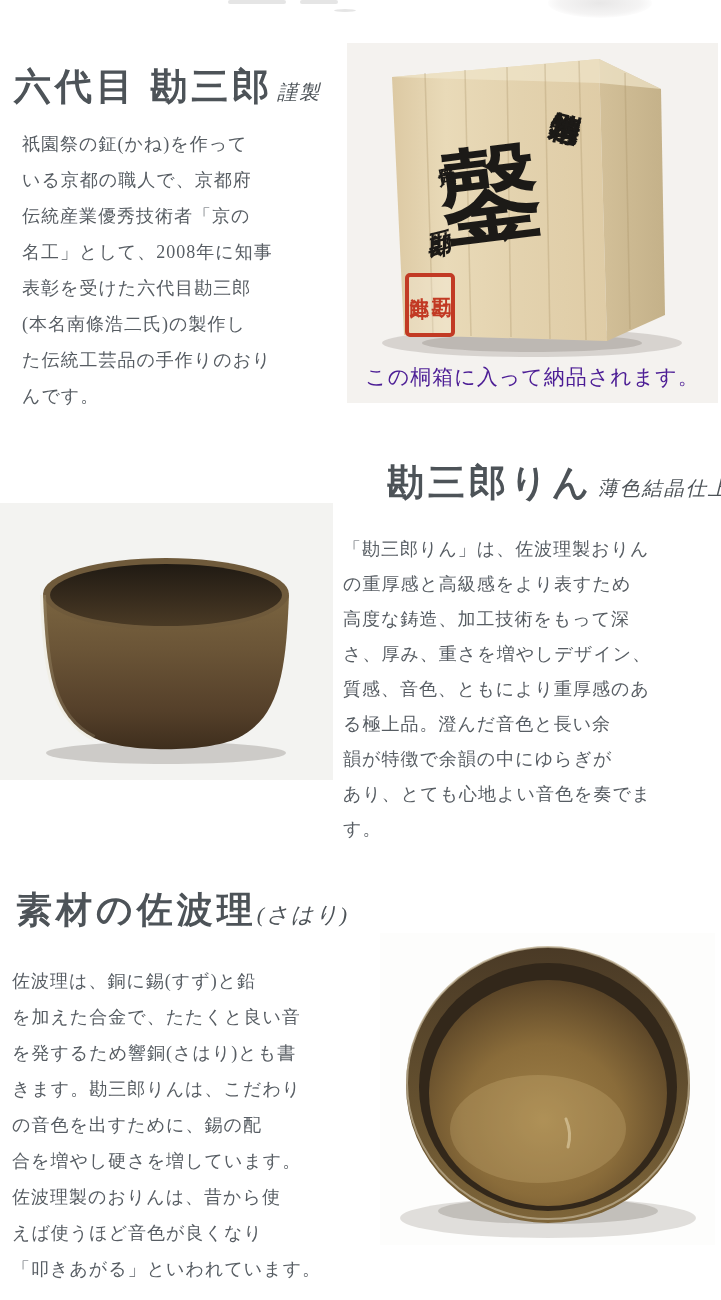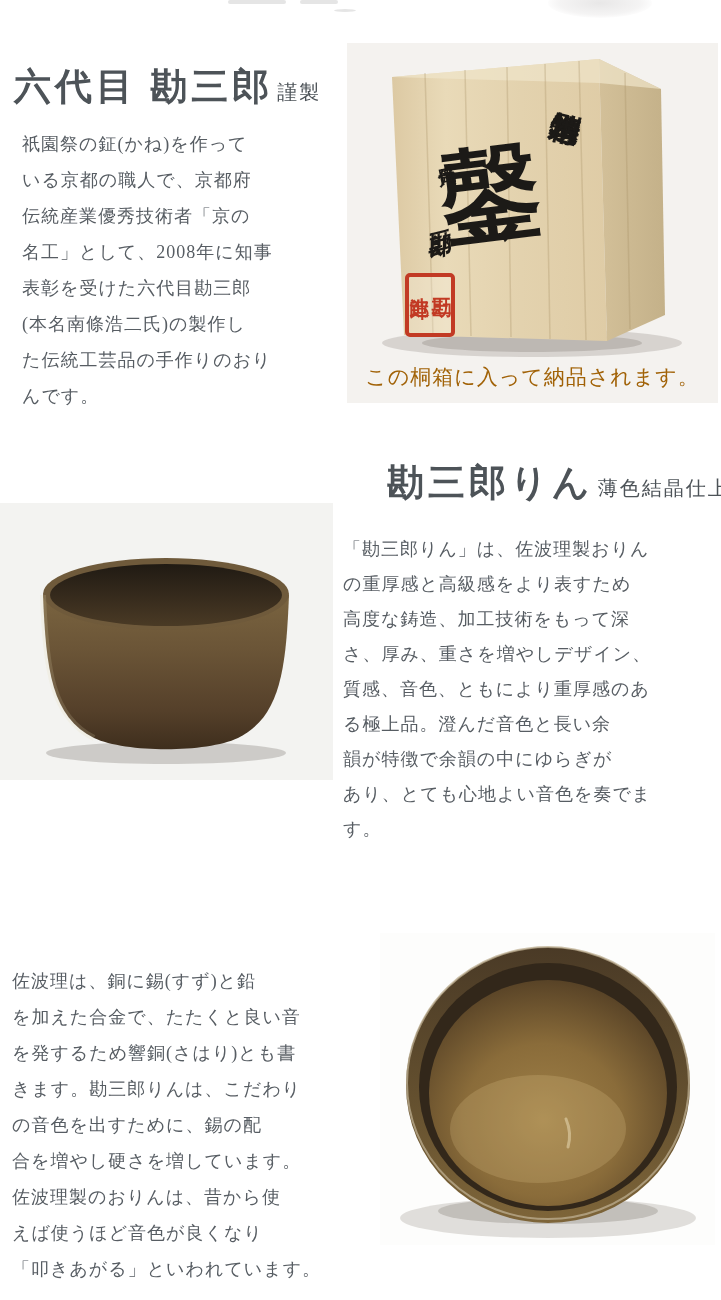--- a/index.html
+++ b/index.html
@@ -3,35 +3,35 @@
 <meta charset="utf-8">
 <style>
   html,body{margin:0;padding:0;background:#ffffff;}
   .page{
     position:relative;width:721px;height:1300px;overflow:hidden;background:#ffffff;
     font-family:"Liberation Serif","DejaVu Serif",serif;color:#545a60;
   }
   
   .heading{position:absolute;white-space:nowrap;color:#4d5358;}
   .heading .h-main{font-size:37px;letter-spacing:4px;font-weight:700;}
-  .heading .h-suffix{font-size:20px;letter-spacing:2px;margin-left:4px;}
+  .heading .h-suffix{font-size:20px;letter-spacing:2px;margin-left:4px;font-style:italic;}
   
   .body-text{
     position:absolute;font-size:18px;line-height:36px;letter-spacing:1px;
     color:#575d63;white-space:pre;overflow:hidden;
   }
   
   .photo{position:absolute;overflow:hidden;}
   .photo-box{left:347px;top:43px;width:371px;height:360px;background:#f4f2ef;}
   .photo-bowl-side{left:0px;top:503px;width:333px;height:277px;background:#f3f3f1;}
   .photo-bowl-top{left:380px;top:933px;width:335px;height:312px;background:#fdfdfc;}
   .photo svg{display:block;}
   .photo-caption{
     position:absolute;left:0;right:0;top:320px;text-align:center;
-    font-size:21px;letter-spacing:1px;color:#a16207;white-space:nowrap;
+    font-size:21px;letter-spacing:1px;color:#4c1d95;white-space:nowrap;
   }
   
   .artifact{position:absolute;}
   .artifact-sliver{background:#cfcfcf;opacity:.55;border-radius:2px;}
   .artifact-blob{
     left:548px;top:-12px;width:104px;height:30px;border-radius:50%;
     background:radial-gradient(ellipse at center,#e8e7e7 0%,rgba(240,239,239,.7) 55%,rgba(255,255,255,0) 75%);
   }
 </style>
 </head>
@@ -133,20 +133,23 @@
   <div class="body-text" style="left:343px;top:532px;width:375px;height:322px;line-height:35px;">「勘三郎りん」は、佐波理製おりん
 の重厚感と高級感をより表すため
 高度な鋳造、加工技術をもって深
 さ、厚み、重さを増やしデザイン、
 質感、音色、ともにより重厚感のあ
 る極上品。澄んだ音色と長い余
 韻が特徴で余韻の中にゆらぎが
 あり、とても心地よい音色を奏でま
 す。</div>
 
+  <div class="heading" style="left:16px;top:886px;">
+    <span class="h-main" style="font-size:36px;">素材の佐波理</span><span class="h-suffix" style="font-size:22px;margin-left:0;">(さはり)</span>
+  </div>
 
   <div class="body-text" style="left:12px;top:963px;width:355px;height:330px;">佐波理は、銅に錫(すず)と鉛
 を加えた合金で、たたくと良い音
 を発するため響銅(さはり)とも書
 きます。勘三郎りんは、こだわり
 の音色を出すために、錫の配
 合を増やし硬さを増しています。
 佐波理製のおりんは、昔から使
 えば使うほど音色が良くなり
 「叩きあがる」といわれています。</div>

